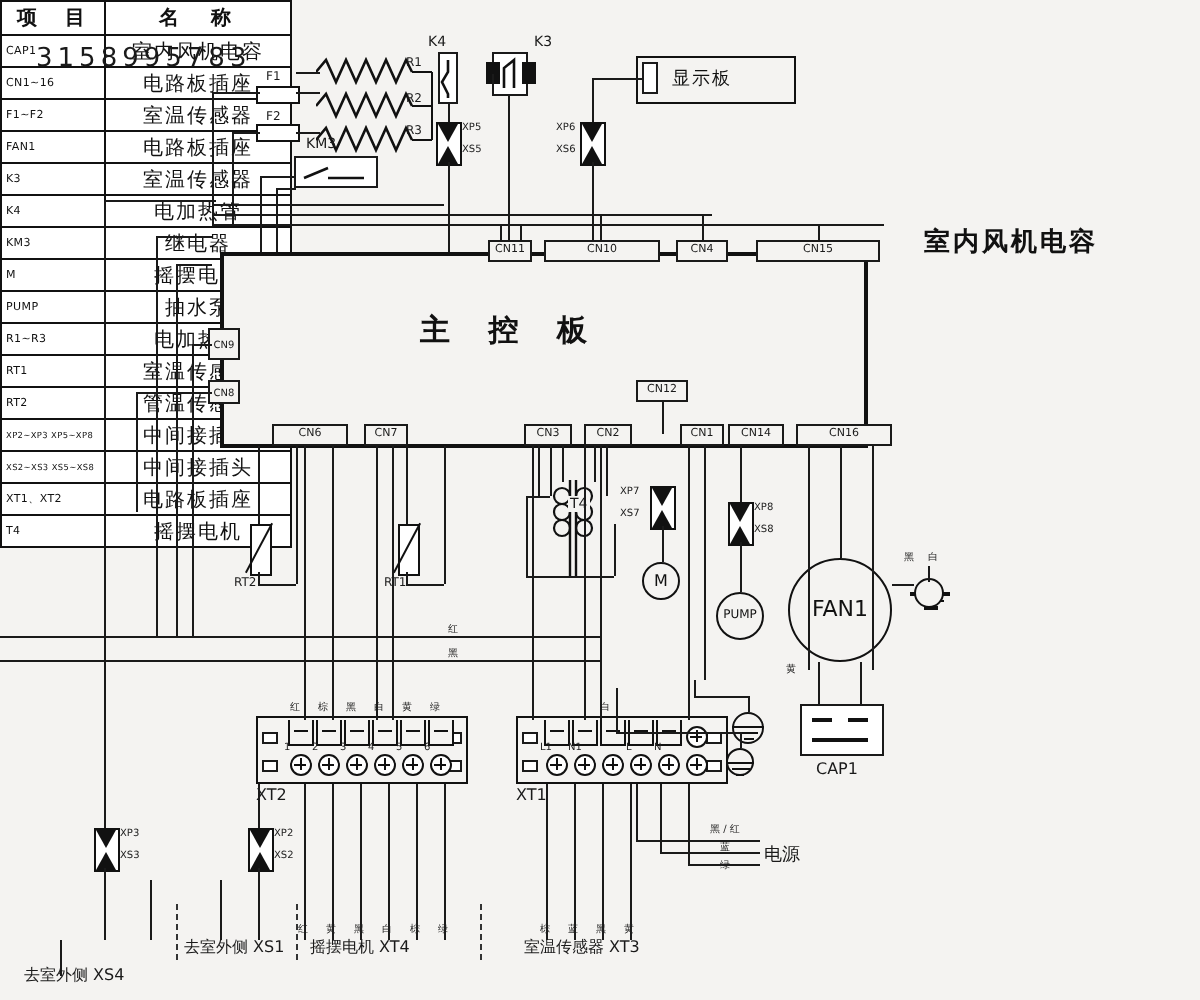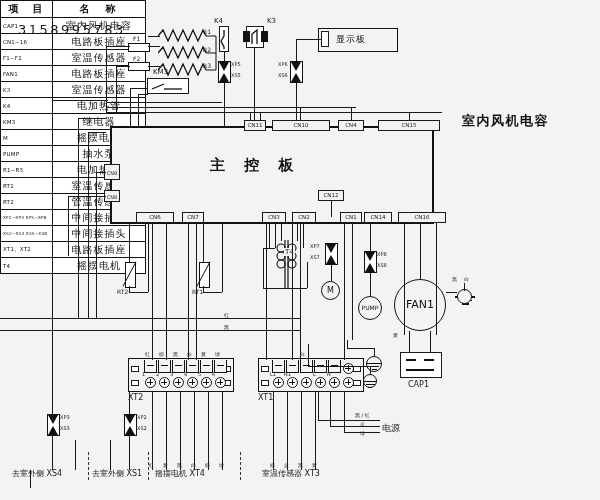--- a/index.html
+++ b/index.html
@@ -404,21 +404,21 @@
 
 <div class="lbl5" style="left:270px;top:462px;">棕</div>
 <div class="lbl5" style="left:284px;top:462px;">蓝</div>
 <div class="lbl5" style="left:298px;top:462px;">黑</div>
 <div class="lbl5" style="left:312px;top:462px;">黄</div>
 
 <div class="dashv" style="left:88px;top:452px;height:28px;"></div>
 <div class="dashv" style="left:148px;top:452px;height:28px;"></div>
 <div class="dashv" style="left:240px;top:452px;height:28px;"></div>
 
-<div class="lbl7" style="left:12px;top:470px;font-size:8px;">去室外侧  XS4</div>
+<div class="lbl7" style="left:12px;top:484px;font-size:8px;">去室外侧  XS4</div>
 <div class="lbl7" style="left:92px;top:470px;font-size:8px;">去室外侧  XS1</div>
 <div class="lbl7" style="left:155px;top:470px;font-size:8px;">摇摆电机  XT4</div>
 <div class="lbl7" style="left:262px;top:470px;font-size:8px;">室温传感器  XT3</div>
 
 <div id="tbl-title" class="abs">室内风机电容</div>
 <table id="tbl">
   <tbody id="tbl-body">
       <tr class="hd">
         <td class="c1" style="font-size: 10px; text-align: center; letter-spacing: 2px;">项　目</td>
         <td class="c2">名　称</td>

